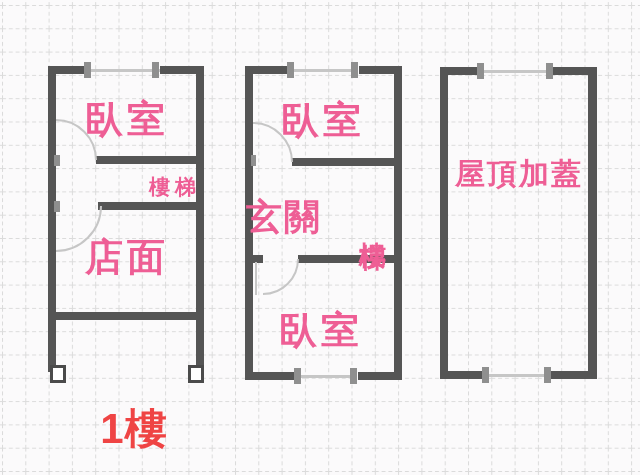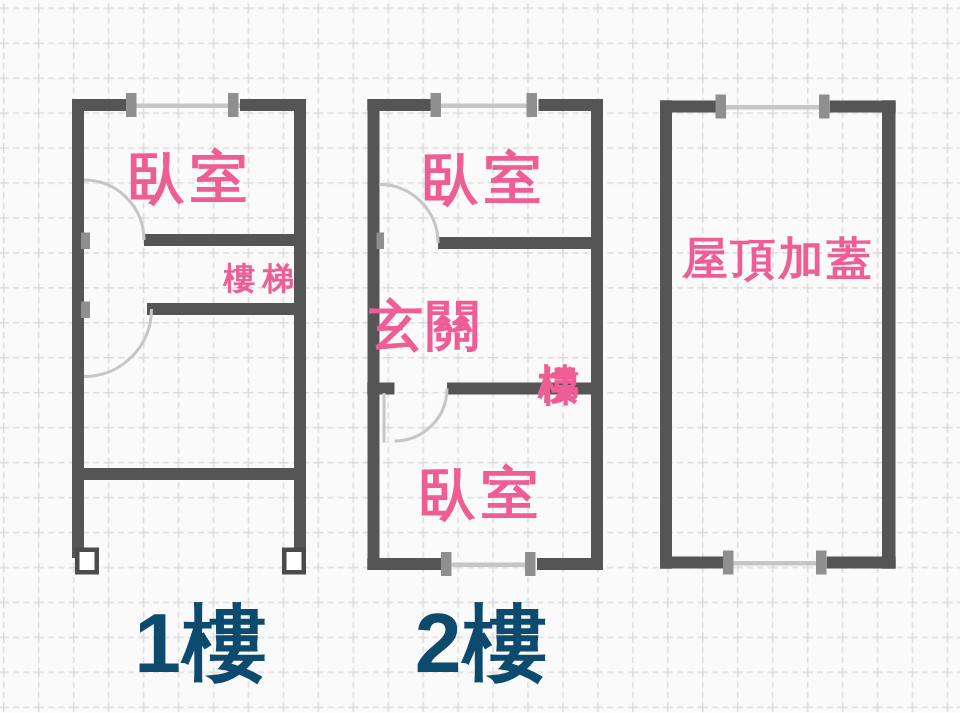--- a/index.html
+++ b/index.html
@@ -35,23 +35,23 @@
     text-orientation: upright;
     letter-spacing: 2px;
   }
   .room-multiline {
     font-size: 30px;
     letter-spacing: 2px;
     line-height: 37px;
     text-align: left;
   }
   .floor-label {
-    color: #0c4a6e;
+    color: #ef4444;
     font-weight: 800;
-    font-size: 56px;
+    font-size: 42px;
     letter-spacing: 1px;
   }
 </style>
 </head>
 <body>
 
 <div class="stage">
 
   <svg class="plan-svg" width="640" height="475" viewBox="0 0 640 475">
     <defs>
@@ -122,25 +122,25 @@
       <rect class="wall" x="440" y="371" width="43" height="8"></rect>
       <rect class="wall" x="551" y="371" width="46" height="8"></rect>
       <rect class="win" x="488" y="374" width="57" height="3"></rect>
       <rect class="tab" x="482" y="367" width="7" height="16"></rect>
       <rect class="tab" x="544" y="367" width="7" height="16"></rect>
     </g>
   </svg>
 
   <div class="label room-lg" style="left:127px; top:119px;">臥室</div>
   <div class="label room-sm" style="left:175px; top:186px;">樓梯</div>
+  <div class="label room-lg" style="left:127px; top:257px;">店面</div>
   <div class="label floor-label" style="left:134px; top:429px;">1樓</div>
 
   <div class="label room-lg" style="left:323px; top:120px;">臥室</div>
   <div class="label room-md" style="left:284px; top:217px;">玄關</div>
   <div class="label room-vert" style="left:372px; top:222px;">樓梯</div>
   <div class="label room-lg" style="left:321px; top:330px;">臥室</div>
-  <div class="label floor-label" style="left:321px; top:429px;">2樓</div>
 
   <div class="label room-multiline" style="left:519px; top:173px;">
     <div>屋頂加蓋</div>
   </div>
 
 </div>
 
 </body></html>

